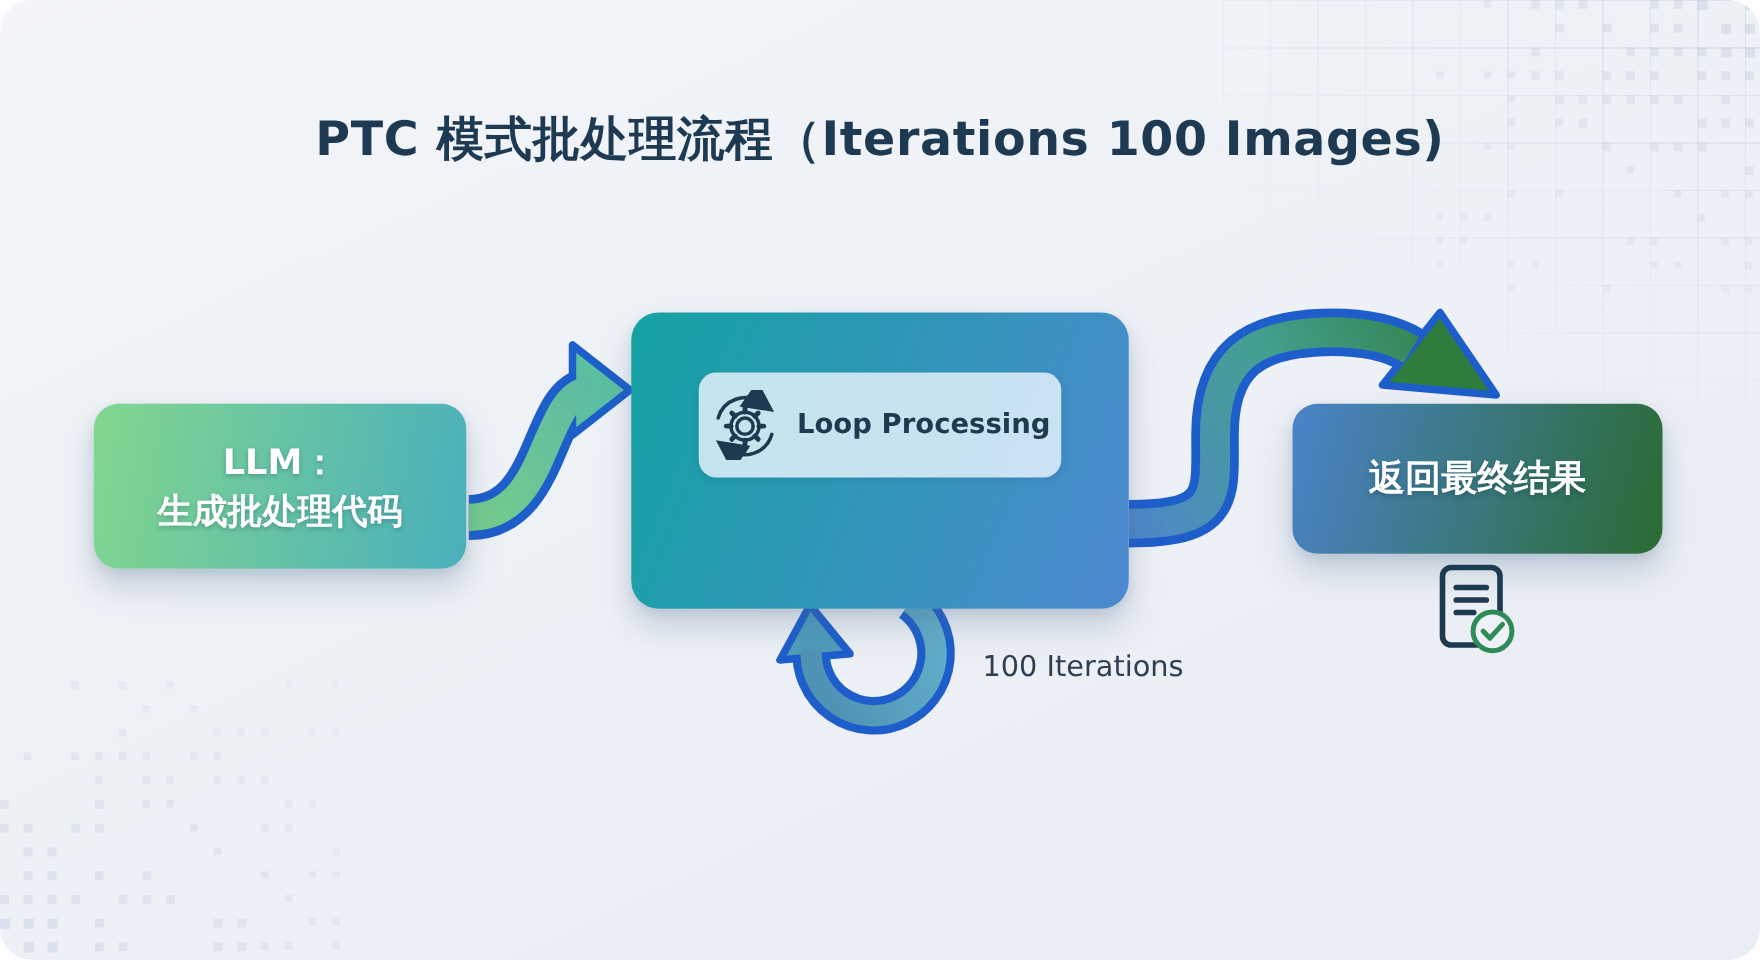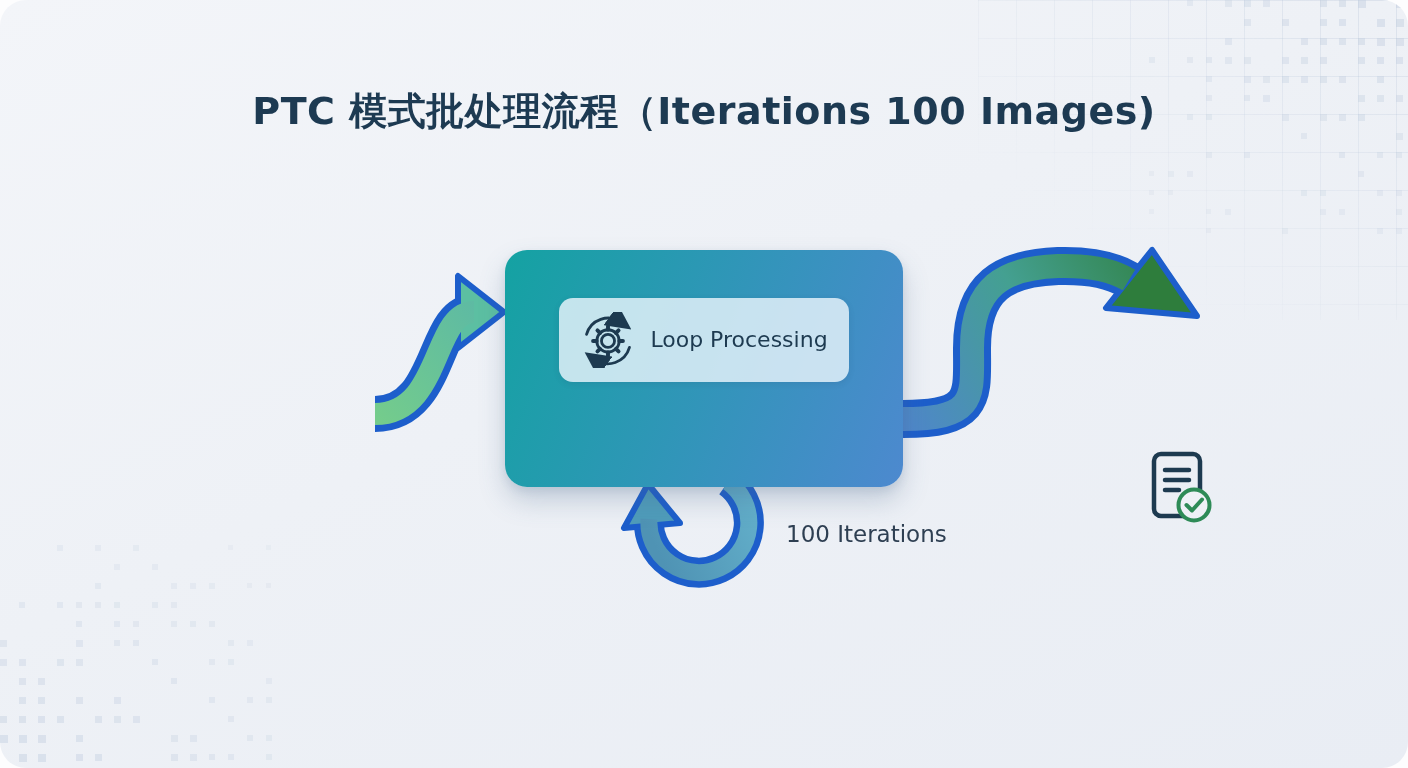--- a/index.html
+++ b/index.html
@@ -55,21 +55,21 @@
   }
   .badge {
     margin-top: 20px;
     width: 290px; height: 84px; border-radius: 14px;
     background: rgba(233,244,251,0.82);
     display: flex; flex-direction: row; align-items: center; justify-content: center;
     gap: 14px; text-shadow: none;
     box-shadow: 0 2px 6px rgba(30,60,90,0.12);
   }
   .badge-text {
-    color: #1d3a50; font-size: 22px; font-weight: normal;
+    color: #1d3a50; font-size: 22px; font-weight: bold;
     line-height: 1.35; text-align: left;
   }
   .gear-wrap { width: 56px; height: 56px; flex: 0 0 auto; }
   .loop-label {
     position: absolute; left: 786px; top: 521px; z-index: 2;
     color: #2e3f52; font-size: 23px;
   }
   .doc-icon { position: absolute; left: 1146px; top: 449px; z-index: 2; }
   .title {
     position: absolute; left: 0; top: 86px; width: 100%; z-index: 2;
@@ -278,20 +278,24 @@
 
     <g>
       <path d="M728,482 A50,50 0 1 1 649,519" fill="none" stroke="#1d5ecb" stroke-width="30"></path>
       <polygon points="648,484 624,528 680,523" fill="#4f9cba" stroke="#1d5ecb" stroke-width="6" stroke-linejoin="round"></polygon>
       <path d="M728,482 A50,50 0 1 1 649,519" fill="none" stroke="url(#g3)" stroke-width="17"></path>
     </g>
   </svg>
 
   <div class="title">PTC 模式批处理流程（Iterations 100 Images)</div>
 
+  <div class="node node-llm">
+    <div>LLM：</div>
+    <div>生成批处理代码</div>
+  </div>
 
   <div class="node node-exec">
     <div class="badge">
       <span class="gear-wrap">
         <svg width="56" height="56" viewBox="0 0 60 60">
           <defs>
             <marker id="ah" markerWidth="9" markerHeight="9" refX="4.5" refY="4.5" orient="auto">
               <path d="M0,0 L9,4.5 L0,9 z" fill="#1d3a50"></path>
             </marker>
           </defs>
@@ -312,20 +316,23 @@
             <path d="M53,38 A24,24 0 0 1 16,51" marker-end="url(#ah)"></path>
           </g>
         </svg>
       </span>
       <span class="badge-text">
         <div>Loop Processing</div>
       </span>
     </div>
   </div>
 
+  <div class="node node-result">
+    <div>返回最终结果</div>
+  </div>
 
   <div class="doc-icon">
     <svg width="66" height="76" viewBox="0 0 66 76">
       <rect x="8" y="5" width="46" height="62" rx="7" fill="none" stroke="#1d3a50" stroke-width="4.5"></rect>
       <g stroke="#1d3a50" stroke-width="4.5" stroke-linecap="round">
         <line x1="19" y1="21" x2="43" y2="21"></line>
         <line x1="19" y1="31" x2="43" y2="31"></line>
         <line x1="19" y1="41" x2="33" y2="41"></line>
       </g>
       <circle cx="48" cy="56" r="15.5" fill="#eef1f6" stroke="#2e8b57" stroke-width="4"></circle>

